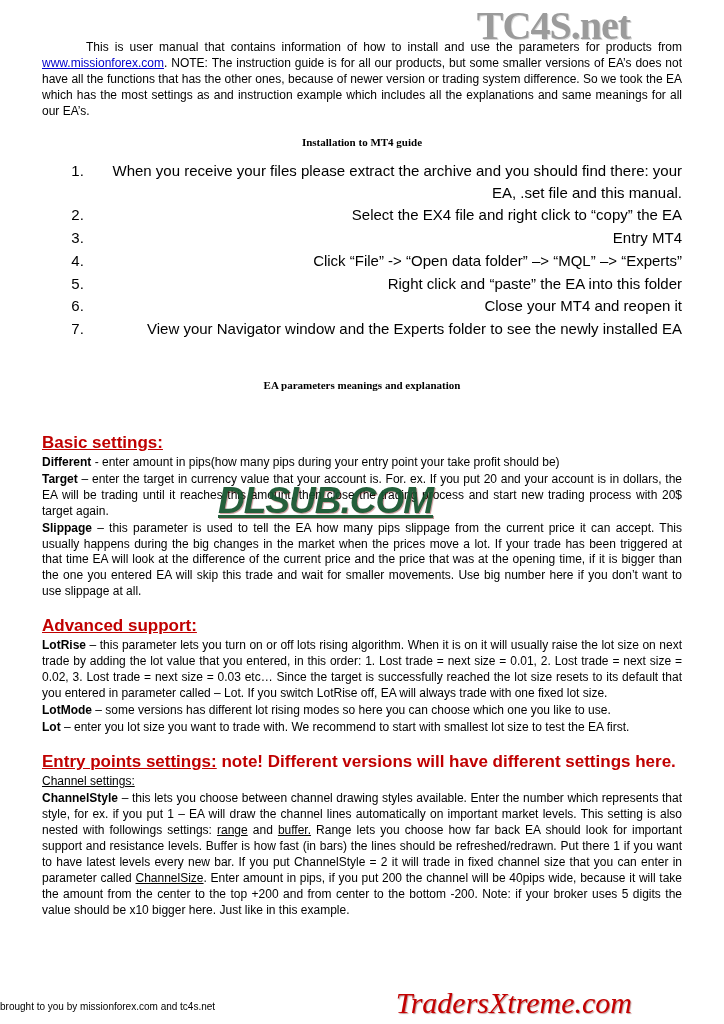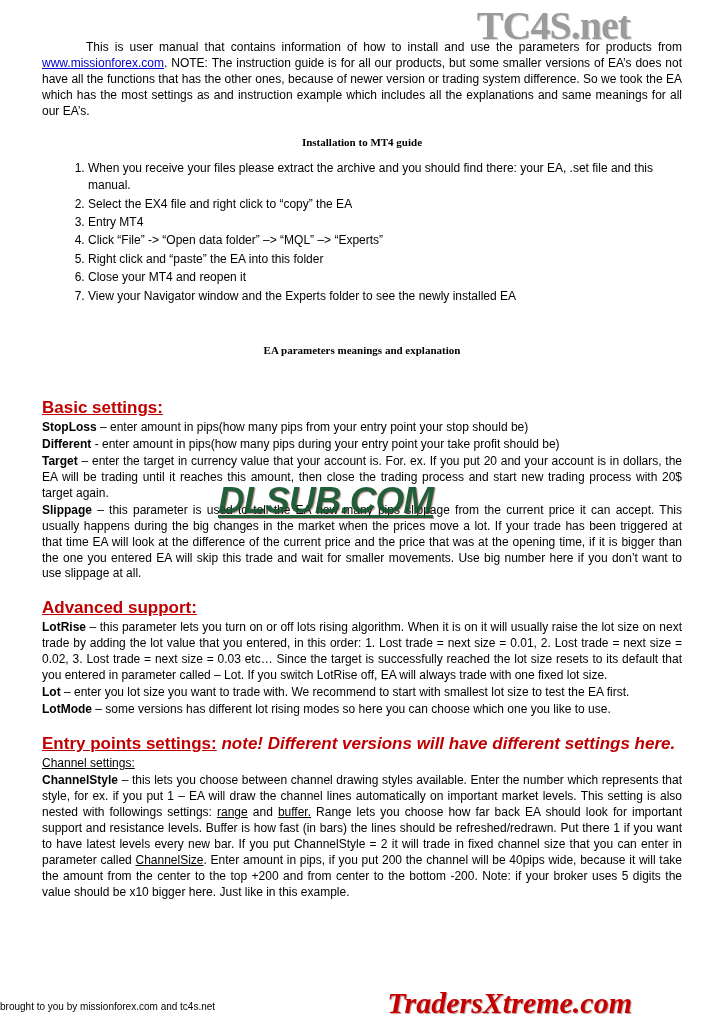--- a/index.html
+++ b/index.html
@@ -49,35 +49,34 @@
     font-weight: bold;
     font-size: 11px;
     text-align: center;
     margin: 16px 0 12px 0;
   }
   ol.steps {
     margin: 0 0 0 0;
     padding-left: 46px;
   }
   ol.steps li {
-    font-size: 12px;
+    font-size: 15px;
     line-height: 1.45;
-    text-align: left;
+    text-align: right;
     margin-bottom: 1px;
   }
   .red-head {
     color: #c00000;
     font-weight: bold;
     font-size: 17px;
     margin: 16px 0 2px 0;
   }
   .red-head .note-it {
     color: #c00000;
     font-weight: bold;
-    font-style: italic;
     text-align: center;
   }
   .underline {
     text-decoration: underline;
   }
   .param {
     font-weight: bold;
   }
   .blk {
     margin-bottom: 1px;
@@ -109,21 +108,21 @@
     text-shadow: 1px 1px 1px rgba(120,0,0,0.45);
     pointer-events: none;
     opacity: 0.93;
     text-decoration: underline;
   }
   .wm-traders {
     position: absolute;
     right: 8px;
     bottom: 4px;
     font-family: "Liberation Serif", serif;
-    font-weight: bold;
+    font-weight: normal;
     font-style: italic;
     font-size: 30px;
     color: #c40000;
     text-shadow: 1px 1px 1px rgba(100,0,0,0.4);
     pointer-events: none;
   }
   .footer {
     position: absolute;
     left: 0;
     bottom: 12px;
@@ -156,30 +155,29 @@
     </ol>
 
     <div style="height:22px"></div>
 
     <h2 class="section-title">EA parameters meanings and explanation</h2>
 
     <div style="height:14px"></div>
 
     <div class="red-head"><span class="underline">Basic settings:</span></div>
 
-    <p class="blk"><span class="param">StopLoss</span><span> – enter amount in pips(how many pips from your entry point your stop should be)</span></p>
     <p class="blk"><span class="param">Different</span><span> - enter amount in pips(how many pips during your entry point your take profit should be)</span></p>
     <p class="blk"><span class="param">Target</span><span> – enter the target in currency value that your account is. For. ex. If you put 20 and your account is in dollars, the EA will be trading until it reaches this amount, then close the trading process and start new trading process with 20$ target again.</span></p>
     <p class="blk"><span class="param">Slippage</span><span> – this parameter is used to tell the EA how many pips slippage from the current price it can accept. This usually happens during the big changes in the market when the prices move a lot. If your trade has been triggered at that time EA will look at the difference of the current price and the price that was at the opening time, if it is bigger than the one you entered EA will skip this trade and wait for smaller movements. Use big number here if you don’t want to use slippage at all.</span></p>
 
     <div class="red-head"><span class="underline">Advanced support:</span></div>
 
     <p class="blk"><span class="param">LotRise</span><span> – this parameter lets you turn on or off lots rising algorithm. When it is on it will usually raise the lot size on next trade by adding the lot value that you entered, in this order: 1. Lost trade = next size = 0.01, 2. Lost trade = next size = 0.02, 3. Lost trade = next size = 0.03 etc… Since the target is successfully reached the lot size resets to its default that you entered in parameter called – Lot. If you switch LotRise off, EA will always trade with one fixed lot size.</span></p>
+    <p class="blk"><span class="param">LotMode</span><span> – some versions has different lot rising modes so here you can choose which one you like to use.</span></p>
     <p class="blk"><span class="param">Lot</span><span> – enter you lot size you want to trade with. We recommend to start with smallest lot size to test the EA first.</span></p>
-    <p class="blk"><span class="param">LotMode</span><span> – some versions has different lot rising modes so here you can choose which one you like to use.</span></p>
 
     <div class="red-head"><span class="underline">Entry points settings:</span><span class="note-it"> note! Different versions will have different settings here.</span></div>
 
     <p class="blk"><span class="underline">Channel settings:</span></p>
 
     <p class="blk"><span class="param">ChannelStyle</span><span> – this lets you choose between channel drawing styles available. Enter the number which represents that style, for ex. if you put 1 – EA will draw the channel lines automatically on important market levels. This setting is also nested with followings settings: </span><span class="underline">range</span><span> and </span><span class="underline">buffer.</span><span> Range lets you choose how far back EA should look for important support and resistance levels. Buffer is how fast (in bars) the lines should be refreshed/redrawn. Put there 1 if you want to have latest levels every new bar. If you put ChannelStyle = 2 it will trade in fixed channel size that you can enter in parameter called </span><span class="underline">ChannelSize</span><span>. Enter amount in pips, if you put 200 the channel will be 40pips wide, because it will take the amount from the center to the top +200 and from center to the bottom -200. Note: if your broker uses 5 digits the value should be x10 bigger here.  Just like in this example.</span></p>
 
   </div>
 
   <div class="wm-dlsub">DLSUB.COM</div>

